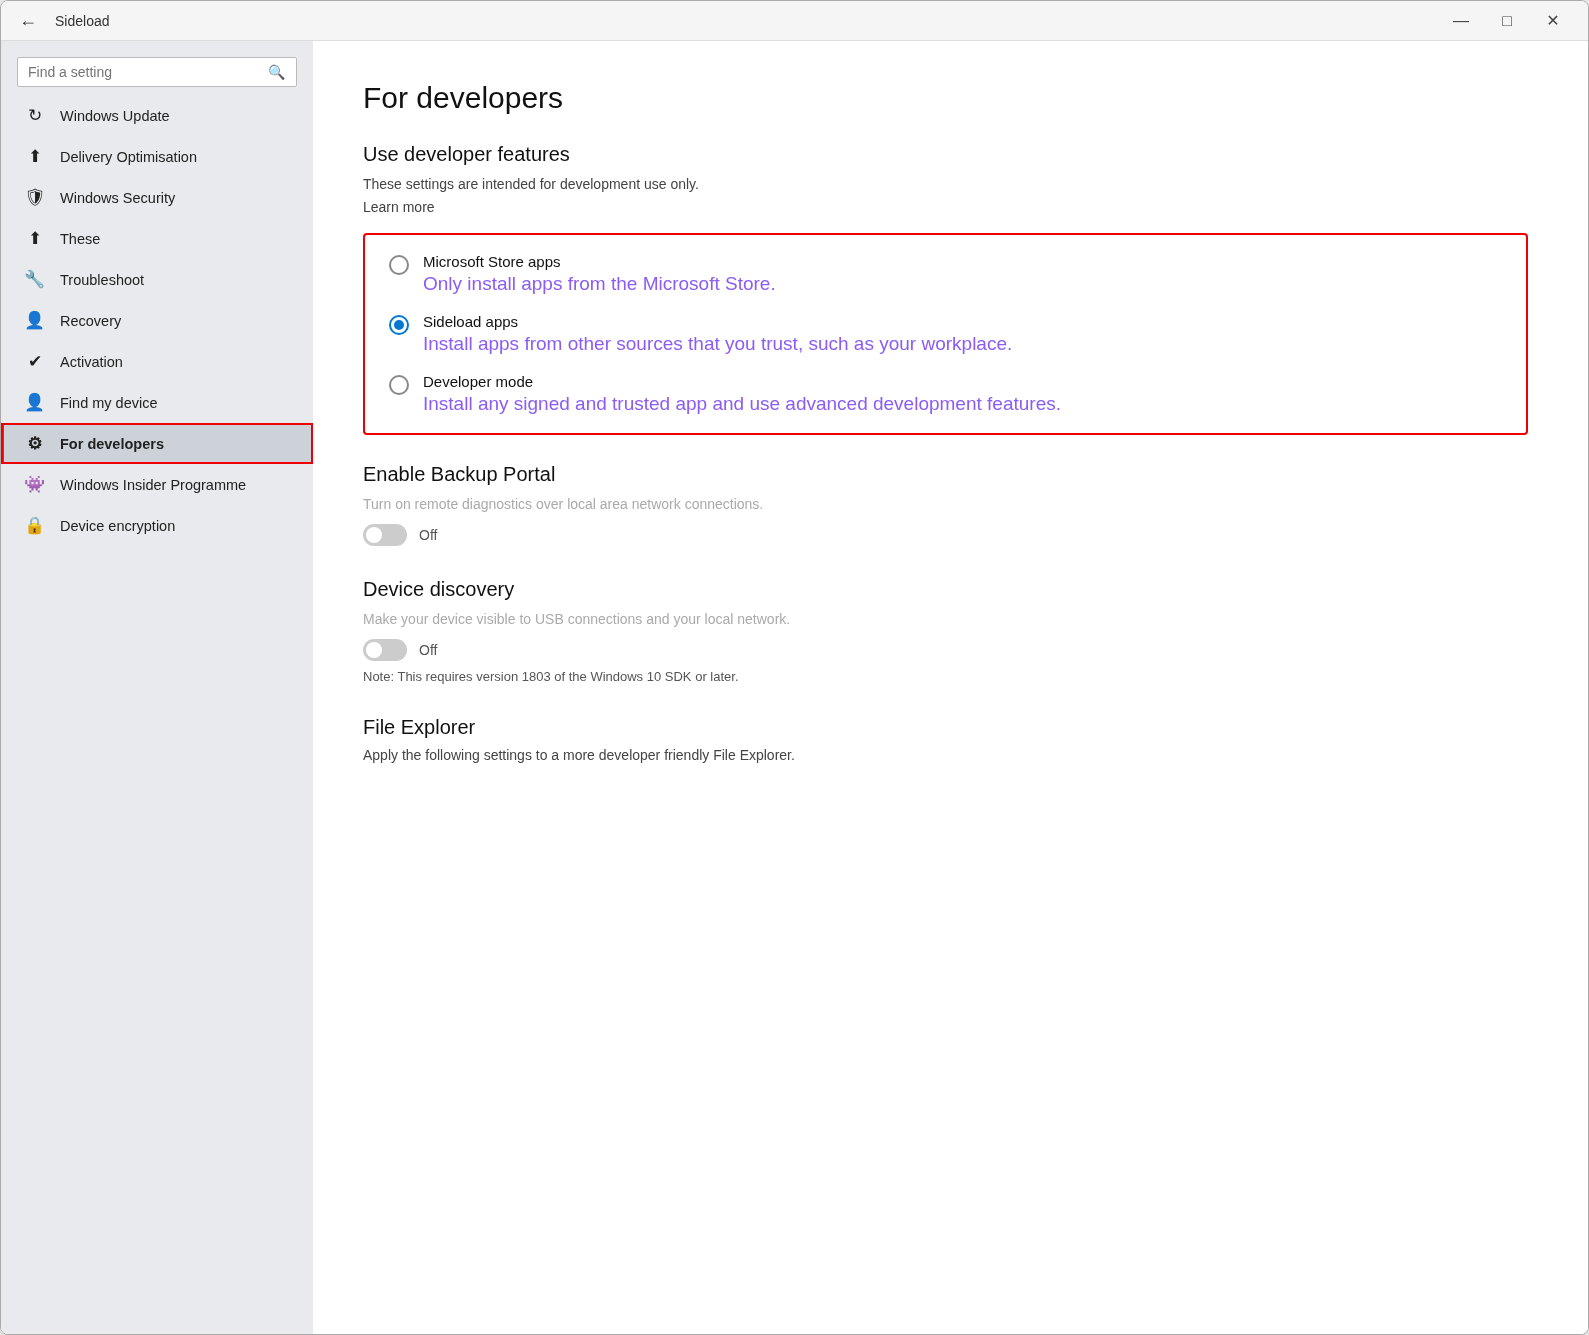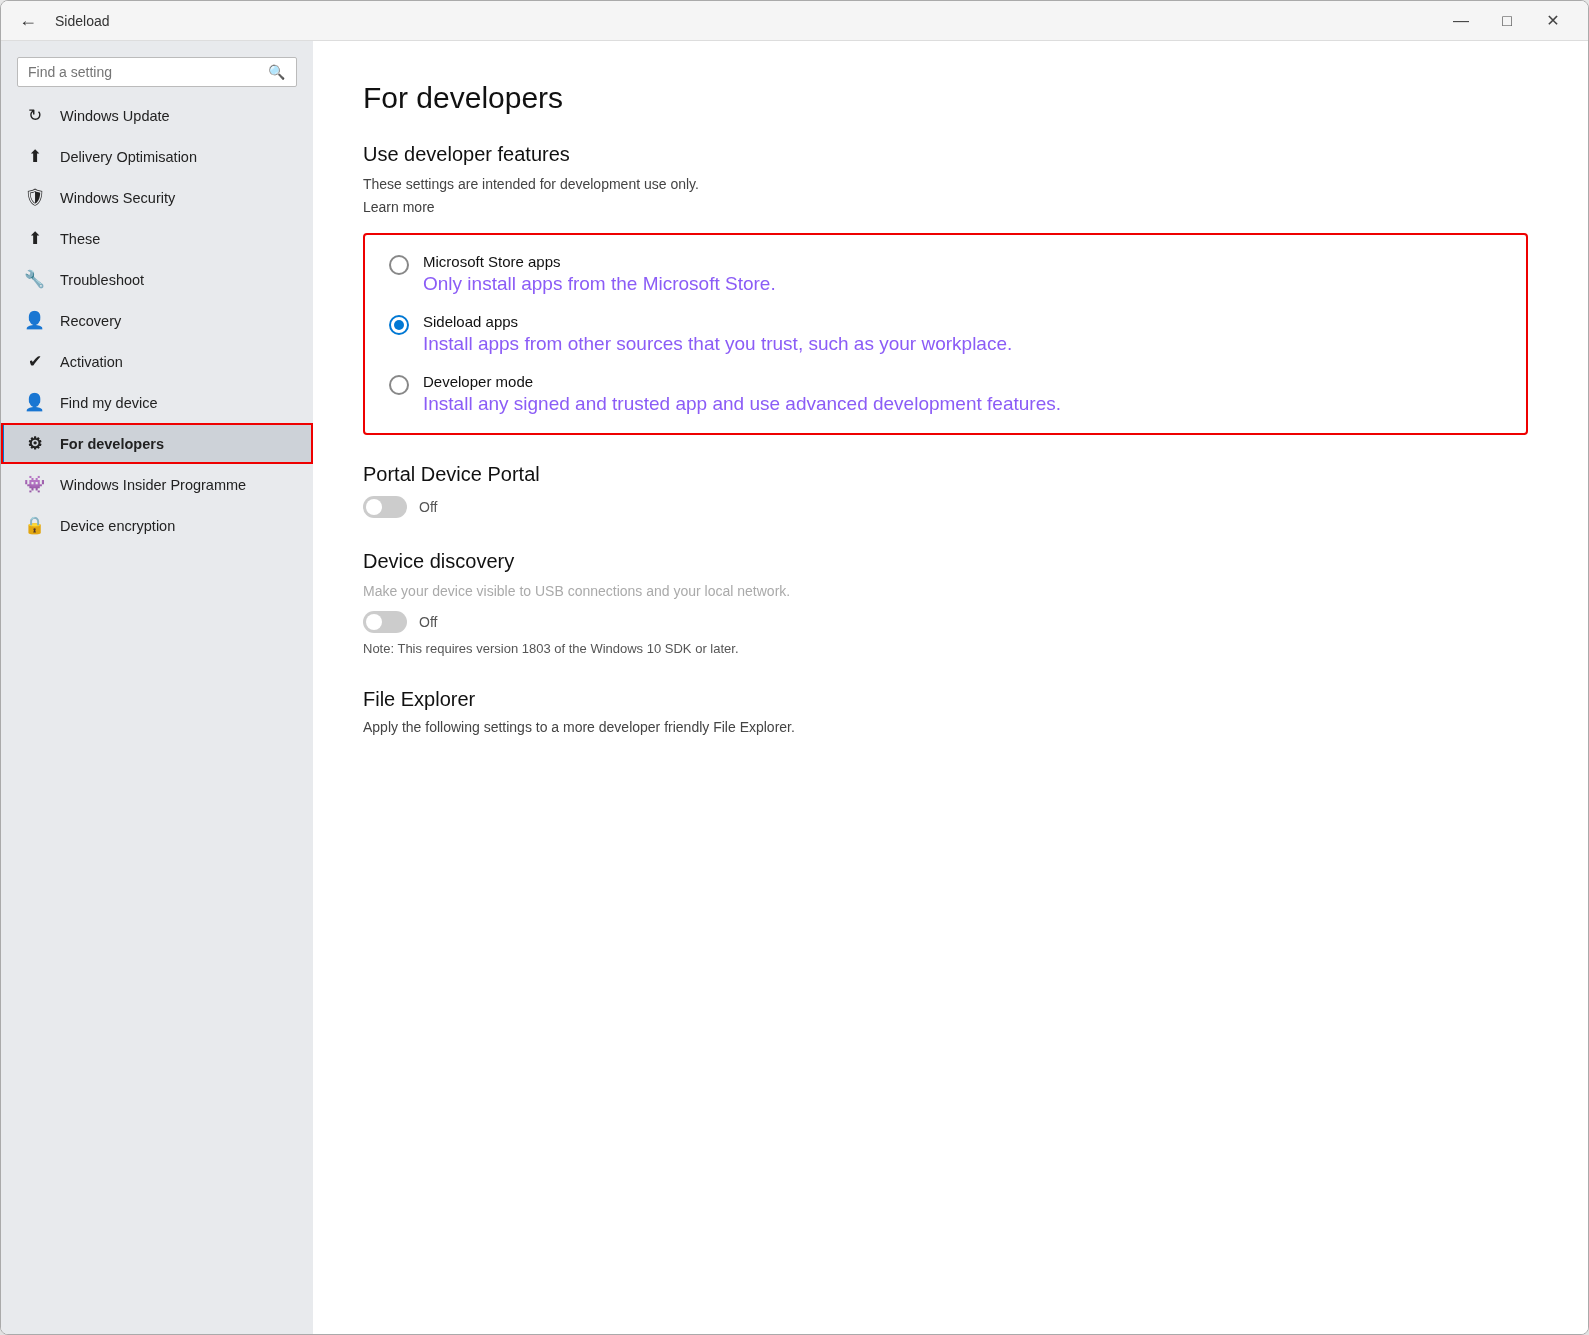--- a/index.html
+++ b/index.html
@@ -373,21 +373,22 @@
             <div class="radio-circle"></div>
             <div>
               <div class="radio-label">Developer mode</div>
               <div class="radio-desc">Install any signed and trusted app and use advanced development features.</div>
             </div>
           </div>
         </div>
       </div>
 
       <div class="toggle-section">
-        <div class="toggle-section-title">Portal Device Portal</div>
+        <div class="toggle-section-title">Enable Backup Portal</div>
+        <div class="toggle-desc">Turn on remote diagnostics over local area network connections.</div>
         <div class="toggle-row">
           <div class="toggle"></div>
           <span class="toggle-label">Off</span>
         </div>
       </div>
 
       <div class="toggle-section">
         <div class="toggle-section-title">Device discovery</div>
         <div class="toggle-desc">Make your device visible to USB connections and your local network.</div>
         <div class="toggle-row">

